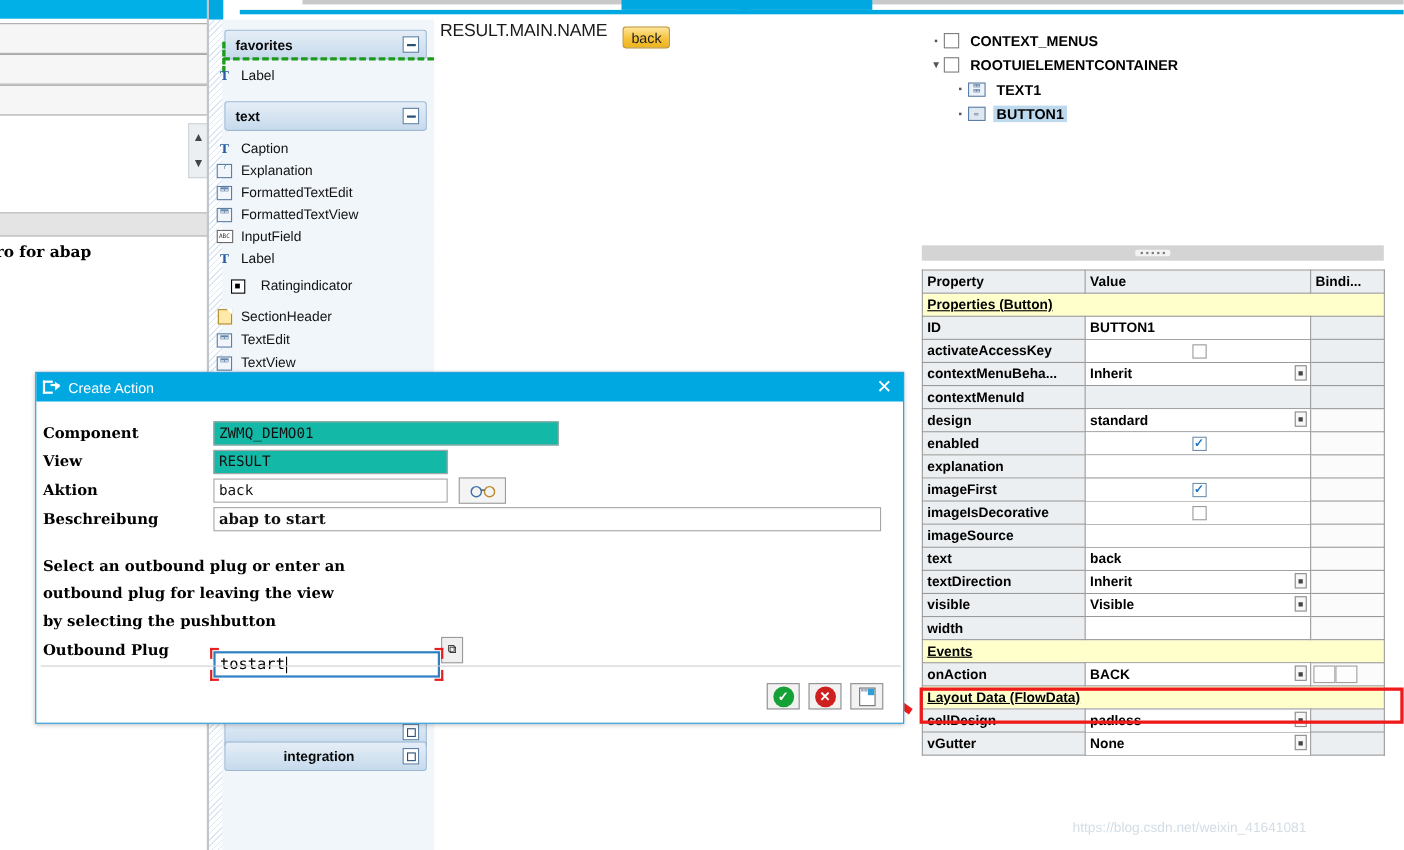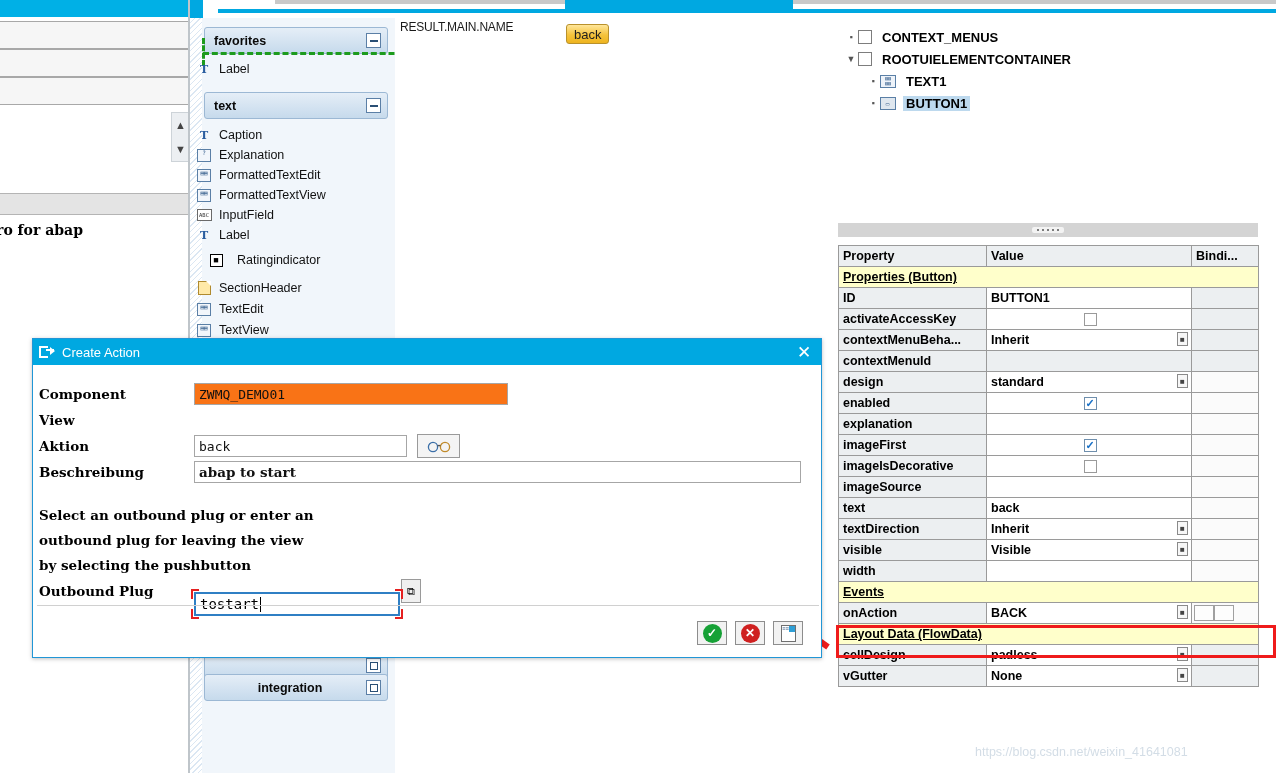--- a/index.html
+++ b/index.html
@@ -120,21 +120,21 @@
   #dlgtitle .dico .b { position:absolute; left:0; top:1px; width:9px; height:12px; border:2px solid #fff; border-right:none; }
   #dlgtitle .dico .a { position:absolute; left:7px; top:4px; width:8px; height:0; border-top:2px solid #fff; }
   #dlgtitle .dico .a:after { content:""; position:absolute; right:-1px; top:-4px; border-top:4px solid transparent; border-bottom:4px solid transparent; border-left:5px solid #fff; }
   #dlgtitle .ttl { flex:1; }
   #dlgclose { width:22px; text-align:center; font-size:17px; color:#ffffff; cursor:pointer; font-family:"DejaVu Sans", sans-serif; }
 
   .frow { position:absolute; display:flex; align-items:center; height:24px; }
   .flabel { width:155px; font-weight:bold; font-size:13.5px; font-family:"DejaVu Serif", serif; }
   .finput { height:22px; border:1px solid #a6a6a6; background:#ffffff; display:flex; align-items:center; padding:0 4px;
             font-family:"DejaVu Sans Mono", monospace; font-size:13px; color:#111; }
-  .finput.ro { background:#f97316; }
+  .finput.ro { background:#14b8a6; }
   .magbtn { width:43px; height:24px; border:1px solid #9a9a9a; background:#f4f4f4; display:flex; align-items:center; justify-content:center; margin-left:10px; }
   .dlgtext { position:absolute; font-weight:bold; font-size:13.5px; font-family:"DejaVu Serif", serif; }
   #plugwrap { position:relative;margin-top:26px; }
   #plugfield { width:206px; height:24px; border:2px solid #2f7fc4; background:#ffffff; display:flex; align-items:center; padding:0 4px;
                font-family:"DejaVu Sans Mono", monospace; font-size:14px; }
   #plugfield .caret { width:1px; height:15px; background:#000; margin-left:1px; }
   .redcorner { position:absolute; width:8px; height:10px; border:2px solid #e52020; }
   #plughelp { width:20px; height:24px; border:1px solid #9a9a9a; background:#f0f0f0; display:flex; align-items:center; justify-content:center; margin-left:1px; font-size:11px; }
   #dlgsep { position:absolute; left:4px; top:266px; width:782px; height:1px; background:#d0d0d0; }
   #dlgbtns { position:absolute; right:18px; top:282px; display:flex; gap:8px; }
@@ -264,21 +264,21 @@
     <span class="lbl">integration</span>
     <span class="collapse-box sq">
         <i></i>
       </span>
   </div>
 </div>
 
 <div id="canvas" class="hatch">
   <div class="page"></div>
 </div>
-<div id="vwlabel" style="position:absolute; left:400px; top:20px; font-size:12px; z-index:6;">RESULT.MAIN.NAME</div>
+<div id="vwlabel" style="position:absolute; left:400px; top:20px; font-size:16px; z-index:6;">RESULT.MAIN.NAME</div>
 <div id="backbtn">
   <span>back</span>
 </div>
 
 <div id="rightpane" class="hatch">
 
   <div id="tree">
     <div class="tnode" style="padding-left:6px;">
       <span class="twist">▪</span>
       <span class="chk"></span>
@@ -449,20 +449,21 @@
     <span id="dlgclose">✕</span>
   </div>
 
   <div class="frow" style="left:6px; top:43px; width:780px;">
     <span class="flabel">Component</span>
     <span class="finput ro" style="width:314px;">ZWMQ_DEMO01</span>
   </div>
 
   <div class="frow" style="left:6px; top:69px; width:780px;">
     <span class="flabel">View</span>
+    <span class="finput ro" style="width:213px;">RESULT</span>
   </div>
 
   <div class="frow" style="left:6px; top:95px; width:780px;">
     <span class="flabel">Aktion</span>
     <span class="finput" style="width:213px;">back</span>
     <span class="magbtn">
       <svg width="24" height="13" viewBox="0 0 24 13">
         <circle cx="6" cy="7" r="4.6" fill="none" stroke="#3b6fa8" stroke-width="1.3"></circle>
         <circle cx="18" cy="7" r="4.6" fill="none" stroke="#c08a2a" stroke-width="1.3"></circle>
         <path d="M10.6 6.2 Q12 4.4 13.4 6.2" fill="none" stroke="#555" stroke-width="1.2"></path>

